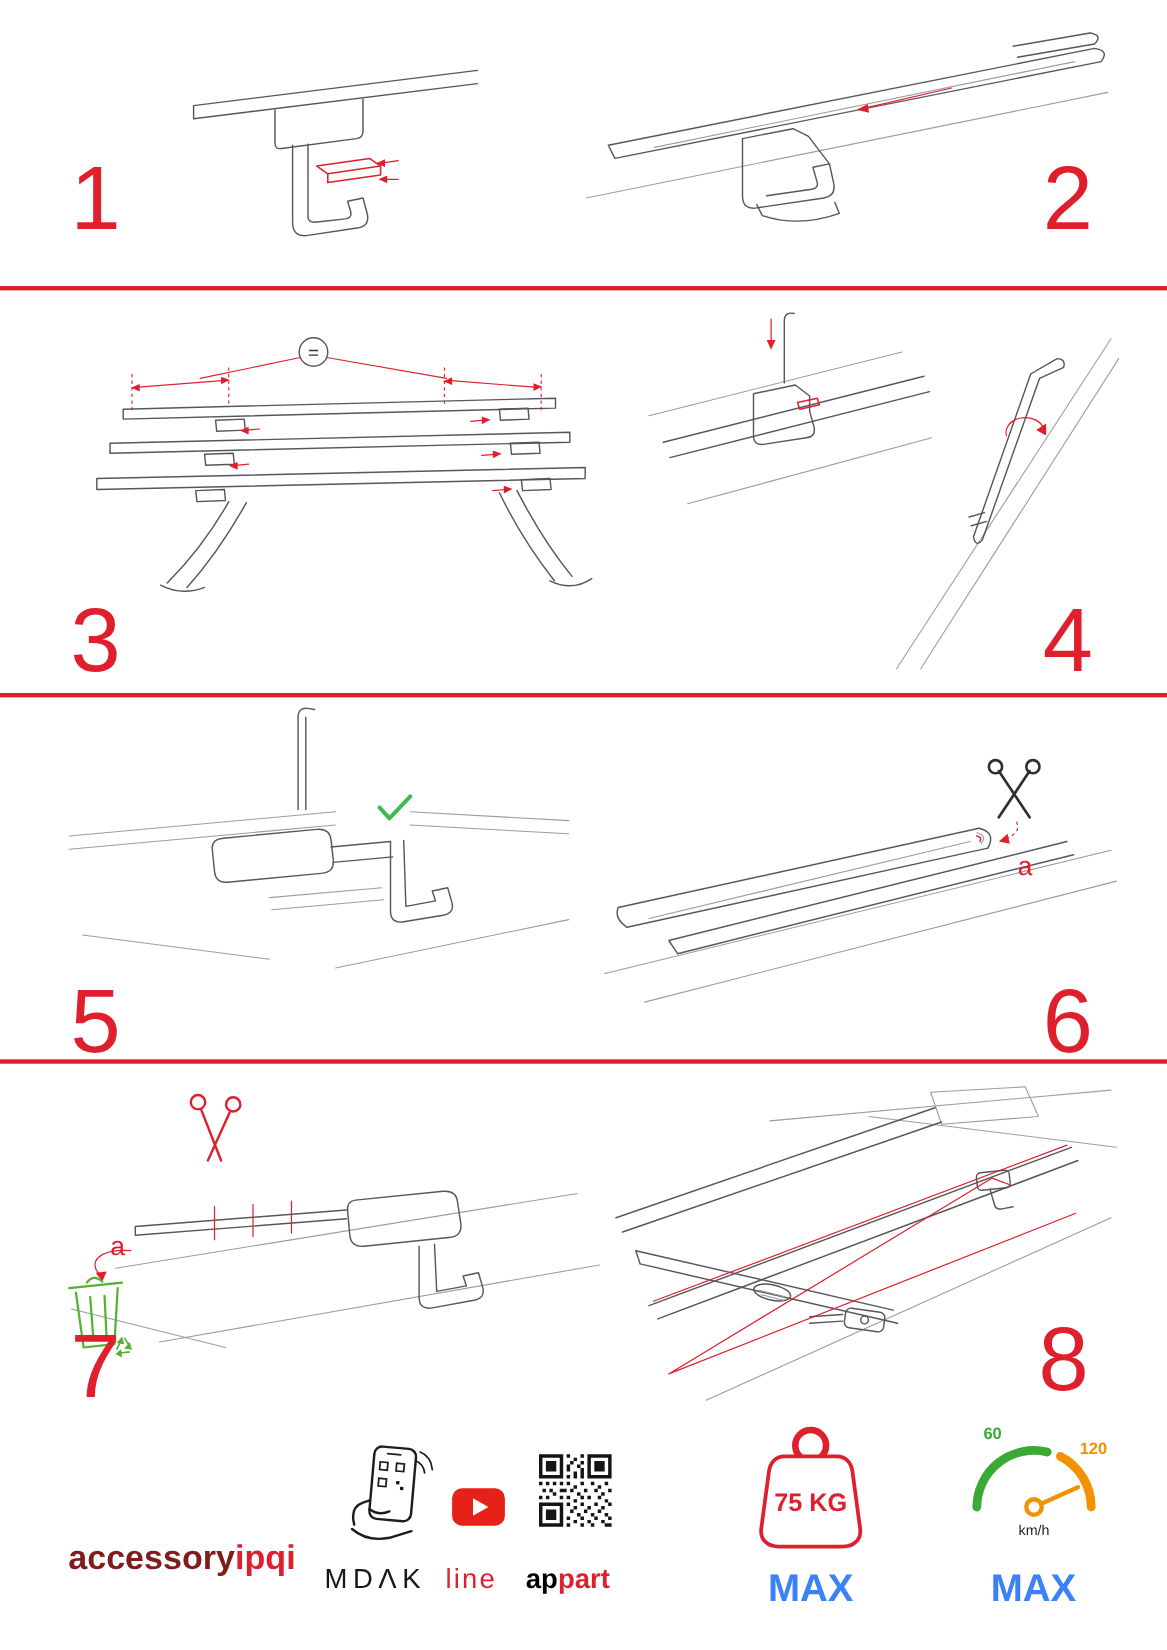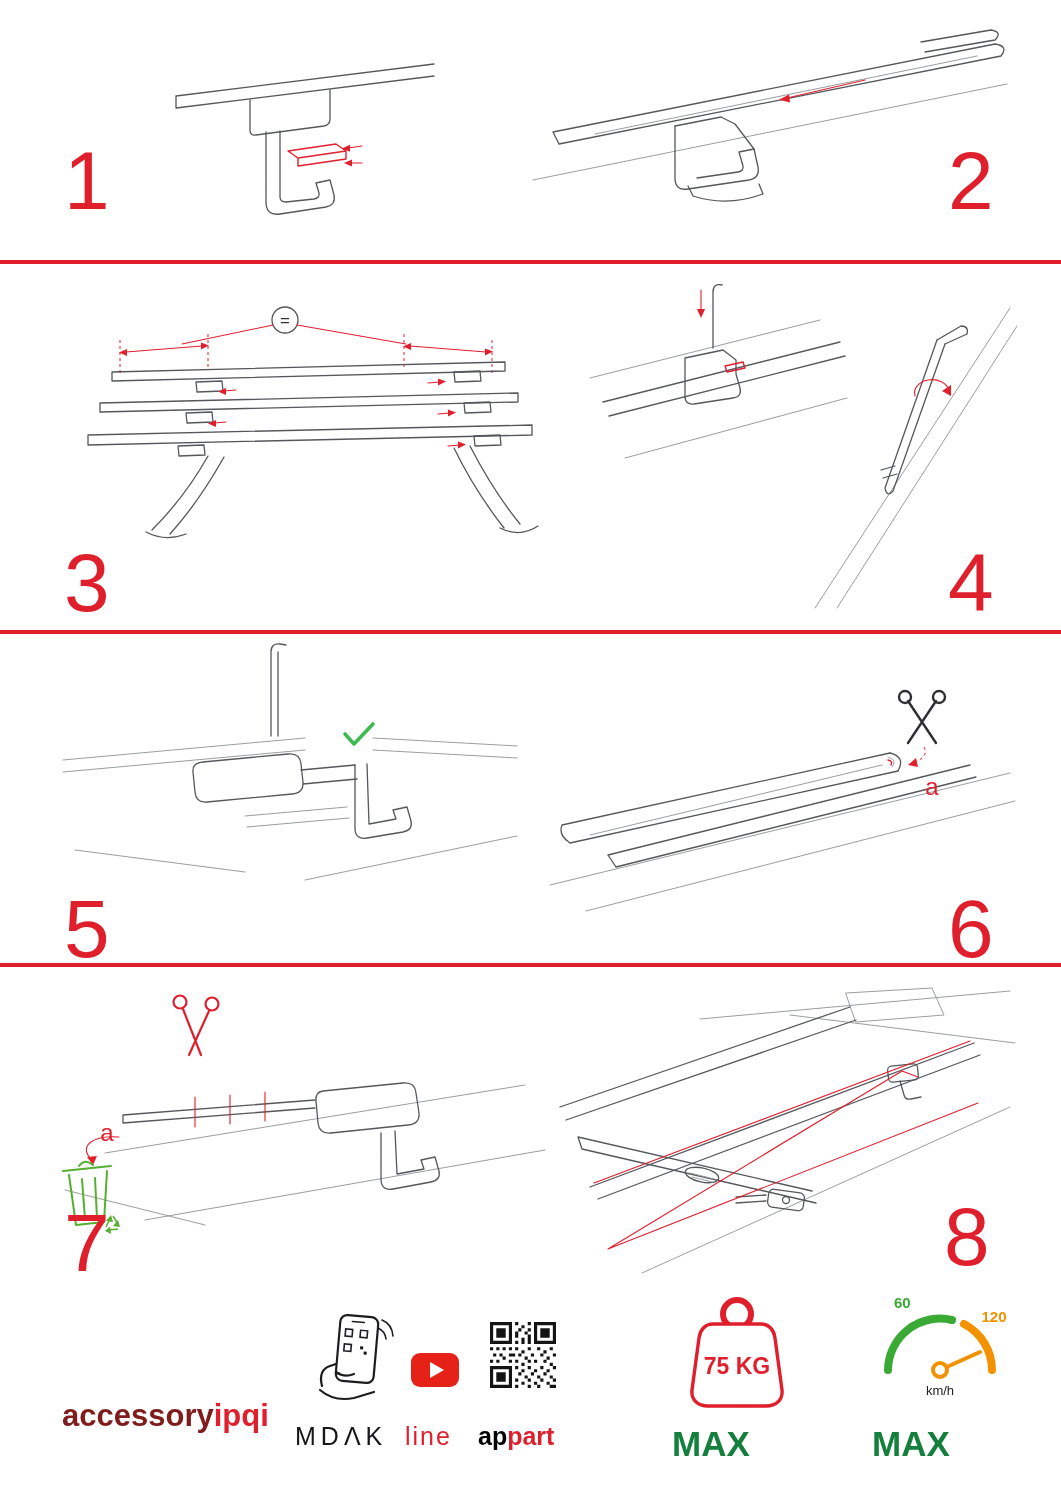--- a/index.html
+++ b/index.html
@@ -30,21 +30,21 @@
 
   
   .brand-name{position:absolute;left:62px;top:1330px;font-weight:700;font-size:46px;
               color:#2b2e83;letter-spacing:1px}
   .brand-sub{position:absolute;left:62px;top:1398px;font-weight:700;font-size:31px}
   .brand-sub .b{color:#7f1d1d}.brand-sub .r{color:#e01f2d}
   .partner{position:absolute;font-size:25px;color:#17171a;letter-spacing:5px;text-align:left;font-weight:500}
   .partner.red{color:#e01f2d;letter-spacing:2px;font-weight:400}
   .partner .b{color:#000000}.partner .r{color:#e01f2d}
   .fic{position:absolute}
-  .max{position:absolute;font-weight:700;font-size:35px;color:#15803d;text-align:left}
+  .max{position:absolute;font-weight:700;font-size:35px;color:#3b82f6;text-align:center}
 
   .ph{fill:none;stroke:#1d1d21;stroke-width:2.2;stroke-linecap:round;stroke-linejoin:round}
   .ph2{fill:none;stroke:#1d1d21;stroke-width:1.6;stroke-linecap:round}
   .qrf{fill:#141414}
   .wring{fill:none;stroke:#e01f2d;stroke-width:6}
   .wbody{fill:#fff;stroke:#e01f2d;stroke-width:3.4;stroke-linejoin:round}
   .wtext{font:700 23px "Liberation Sans",sans-serif;fill:#e01f2d;text-anchor:middle}
   .sgreen{fill:none;stroke:#3aaa35;stroke-width:8;stroke-linecap:round}
   .sorange{fill:none;stroke:#f39200;stroke-width:8;stroke-linecap:round}
   .sneedle{stroke:#f39200;stroke-width:4;stroke-linecap:round}

